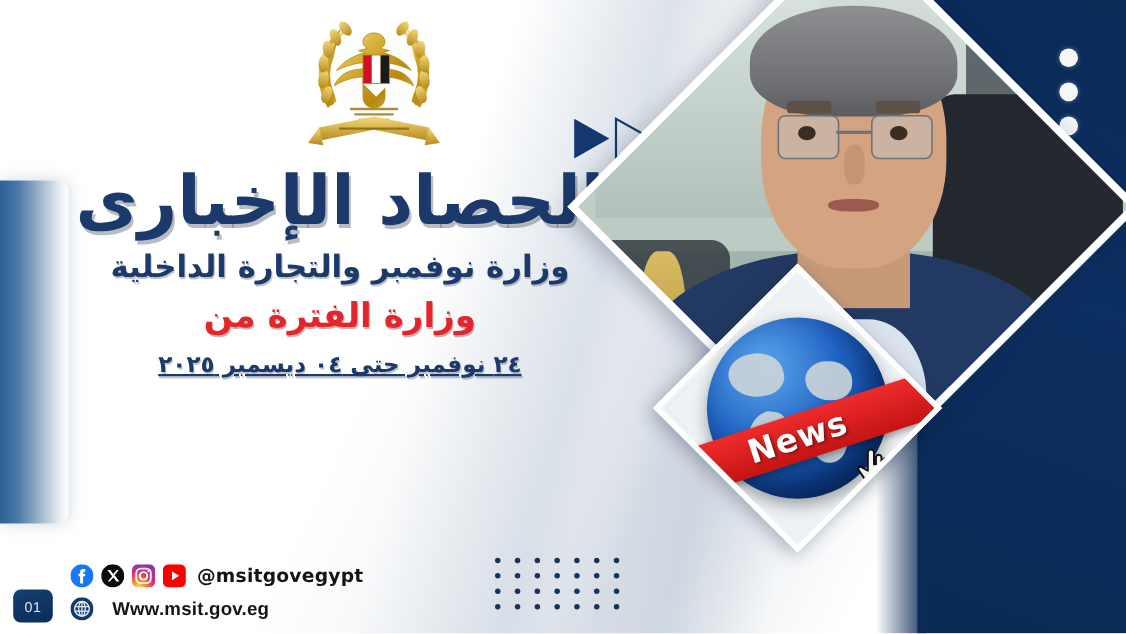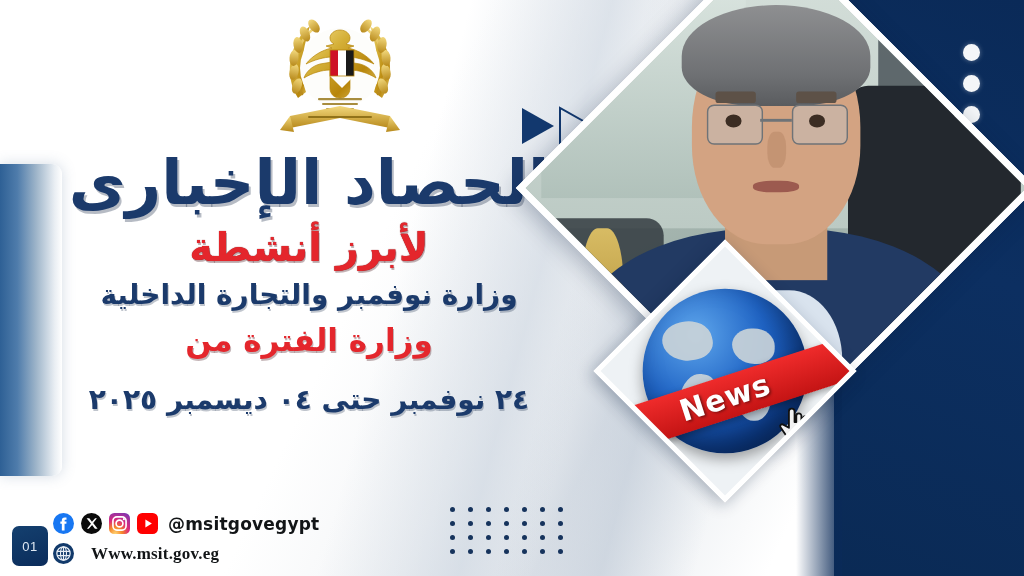--- a/index.html
+++ b/index.html
@@ -32,21 +32,21 @@
   }
   
   .left-bar{
     position:absolute;left:0;top:164px;width:62px;height:312px;
     border-radius:0 10px 10px 0;
     background:linear-gradient(90deg,#2e6095 0%,#4f7cab 28%,#9db4c9 58%,#e9eef3 88%,#ffffff 100%);
     box-shadow:0 0 14px rgba(80,110,150,.25);
   }
   
   .num-badge{
-    position:absolute;left:12px;bottom:10px;width:36px;height:40px;
+    position:absolute;left:12px;bottom:10px;width:36px;height:30px;
     border-radius:7px;
     background:linear-gradient(160deg,#14406f 0%,#0b2c5b 100%);
     color:#dfe8f3;font-size:13px;letter-spacing:.5px;
     display:flex;align-items:center;justify-content:center;
     direction:ltr;
   }
   
   .emblem{position:absolute;left:268px;top:6px;width:144px;height:144px;}
   
   .arrows{position:absolute;left:520px;top:104px;width:110px;height:44px;}
@@ -63,30 +63,30 @@
     font-family:"DejaVu Sans","Liberation Sans",sans-serif;
   }
   .l1{font-size:62px;color:#1b3a6b;letter-spacing:-1px;
       text-shadow:2px 3px 0 rgba(12,30,60,.30),0 1px 0 #fff;}
   .l2{font-size:40px;color:#e4262c;margin-top:10px;
       text-shadow:1px 2px 0 rgba(60,10,15,.30), 0 0 1px #7a1014;}
   .l3{font-size:28px;color:#1b3a6b;margin-top:12px;
       text-shadow:1px 2px 0 rgba(12,30,60,.26);}
   .l4{font-size:31px;color:#e4262c;margin-top:14px;
       text-shadow:1px 2px 0 rgba(60,10,15,.30);}
-  .l5{font-size:28px;color:#1b3a6b;margin-top:28px;
-      text-shadow:1px 2px 0 rgba(12,30,60,.26);}
-  
-  .footer{position:absolute;left:53px;bottom:12px;direction:ltr;text-align:center;}
+  .l5{font-size:21px;color:#1b3a6b;margin-top:16px;
+      text-shadow:1px 2px 0 rgba(12,30,60,.26);text-decoration:underline;}
+  
+  .footer{position:absolute;left:64px;bottom:12px;direction:ltr;text-align:center;}
   .frow{display:flex;align-items:center;gap:7px;}
   .frow + .frow{margin-top:9px;}
   .handle{font-size:17px;color:#121517;font-weight:600;letter-spacing:.2px;margin-left:3px;
           font-family:"DejaVu Sans","Liberation Sans",sans-serif;}
   .site{font-size:17px;color:#121517;font-weight:600;letter-spacing:.2px;margin-left:10px;
-        font-family:Liberation Serif, serif;}
+        font-family:Liberation Sans, sans-serif;}
   .sico{width:21px;height:21px;flex:0 0 21px;display:block;}
   
   .diamond-wrap{position:absolute;left:556px;top:-12px;width:440px;height:560px;}
   .diamond{
     position:absolute;left:0;top:0;width:368px;height:368px;
     transform:rotate(45deg);transform-origin:center;
     left:36px;top:16px;
     background:#ffffff;padding:0;
     box-shadow:0 6px 22px rgba(10,30,60,.28);
     border:7px solid #ffffff;box-sizing:border-box;overflow:hidden;
@@ -282,21 +282,20 @@
       <i></i>
       <i></i>
       <i></i>
       <i></i>
       <i></i>
       <i></i>
   </div>
 
   <div class="textblock">
     <p class="line l1">الحصاد الإخبارى</p>
-    <p class="line l2">لأبرز أنشطة</p>
     <p class="line l3">وزارة نوفمبر والتجارة الداخلية</p>
     <p class="line l4">وزارة الفترة من</p>
     <p class="line l5">٢٤ نوفمبر حتى ٠٤ ديسمبر ٢٠٢٥</p>
   </div>
 
   <div class="footer">
     <div class="frow">
       <svg class="sico" viewBox="0 0 24 24">
         <circle cx="12" cy="12" r="12" fill="#1877F2"></circle>
         <path d="M15.3 12.4h-2.1V20h-3.1v-7.6H8.4V9.8h1.7V8.3c0-2.1 1-3.3 3.3-3.3h2v2.7h-1.3c-.7 0-.8.3-.8.9v1.2h2.1l-.1 2.6z" fill="#fff"></path>

